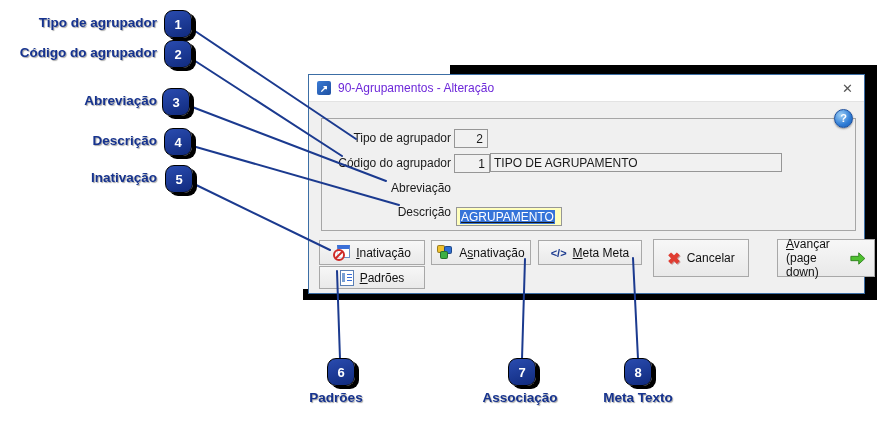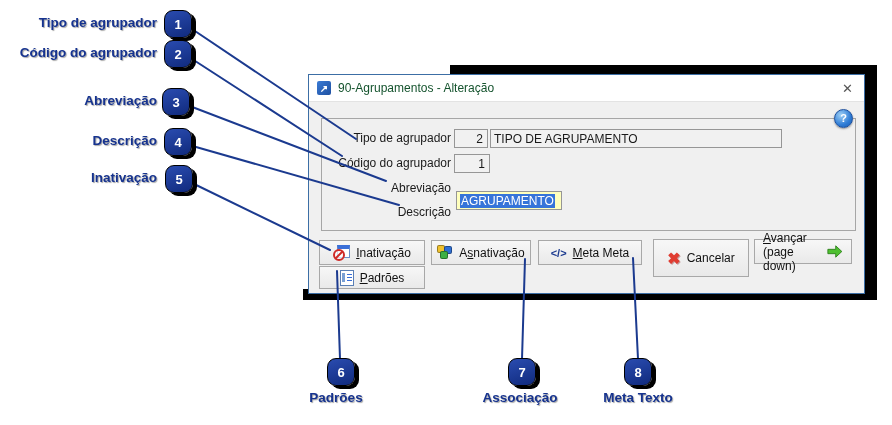--- a/index.html
+++ b/index.html
@@ -23,37 +23,37 @@
   .shadow{position:absolute;background:#000;z-index:1;}
 
   
   #dialog{position:absolute;left:308px;top:74px;width:555px;height:218px;
           background:#f0f0f0;border:1px solid #3c6ea5;z-index:2;font-size:12px;color:#1a1a1a;}
   #titlebar{position:absolute;left:0;top:0;right:0;height:26px;background:#fff;
             border-bottom:1px solid #e3e3e3;display:flex;align-items:center;padding:0 8px;gap:7px;}
   .app-icon{width:14px;height:14px;border-radius:2px;flex:0 0 auto;
             background:linear-gradient(135deg,#3a7bd5,#1e4fa0);color:#fff;font-size:10px;
             font-weight:bold;display:flex;align-items:center;justify-content:center;}
-  #title-text{color:#14532d;font-size:12px;flex:1 1 auto;}
+  #title-text{color:#6d28d9;font-size:12px;flex:1 1 auto;}
   #close-btn{color:#555;font-size:13px;cursor:default;padding:0 3px;}
 
   .groupbox{position:absolute;left:12px;top:43px;width:533px;height:111px;
             border:1px solid #a6a6a6;background:transparent;}
   .help-icon{position:absolute;left:525px;top:34px;width:17px;height:17px;border-radius:50%;
              background:radial-gradient(circle at 35% 30%,#9fd0f5,#2e7cd6 60%,#1b5cb0);
              border:1px solid #1b4f9e;color:#fff;font-weight:bold;font-size:11px;
              text-align:center;line-height:16px;box-shadow:0 1px 2px rgba(0,0,0,.4);z-index:3;}
 
   .fld-label{position:absolute;left:12px;width:130px;height:15px;line-height:15px;
              text-align:right;white-space:nowrap;}
   .fld{position:absolute;height:19px;line-height:19px;border:1px solid #969696;
        background:#f1f1f1;font-size:12px;box-sizing:border-box;overflow:hidden;}
   .fld.ro{background:#f1f1f1;}
   .fld.num{text-align:right;padding-right:4px;}
-  .fld.txt{padding-left:3px;}
+  .fld.txt{padding-left:3px;margin-top:24px;}
   .fld.yellow{background:#ffffbd;}
   .fld.white{background:#fff;}
   .sel{background:#3674d9;color:#fff;padding:0 1px;}
 
   
   .btn{position:absolute;box-sizing:border-box;border:1px solid #a8a8a8;
        background:linear-gradient(#f7f7f7,#e9e9e9);display:flex;align-items:center;
        justify-content:center;gap:6px;font-size:12px;color:#111;}
   .mn{text-decoration:underline;}
 
@@ -106,21 +106,21 @@
     <div class="help-icon">?</div>
 
     <div class="fld-label" style="top:56px;">Tipo de agrupador</div>
     <div class="fld ro num" style="left:145px;top:54px;width:34px;">2</div>
     <div class="fld ro txt" style="left:181px;top:54px;width:292px;">TIPO DE AGRUPAMENTO</div>
 
     <div class="fld-label" style="top:81px;">Código do agrupador</div>
     <div class="fld ro num" style="left:145px;top:79px;width:36px;">1</div>
 
     <div class="fld-label" style="top:106px;">Abreviação</div>
-    <div class="fld yellow txt" style="left:147px;top:116px;width:106px;">
+    <div class="fld yellow txt" style="left:147px;top:108px;width:106px;text-decoration:underline;">
       <span class="sel">AGRUPAMENTO</span>
     </div>
 
     <div class="fld-label" style="top:130px;">Descrição</div>
 
     <div class="btn" style="left:10px;top:165px;width:106px;height:25px;">
       <span class="icon-inativ">
           <i class="win"></i>
           <i class="ban"></i>
         </span>
@@ -139,21 +139,21 @@
     <div class="btn" style="left:229px;top:165px;width:104px;height:25px;">
       <span class="icon-code">&lt;/&gt;</span>
       <span><span class="mn">M</span><span>eta Meta</span></span>
     </div>
 
     <div class="btn" style="left:344px;top:164px;width:96px;height:38px;">
       <span class="icon-cancel">✖</span>
       <span>Cancelar</span>
     </div>
 
-    <div class="btn" id="btn-avancar" style="left:445px;top:164px;width:98px;height:25px;">
+    <div class="btn" id="btn-avancar" style="left:468px;top:164px;width:98px;height:38px;">
       <span class="two-line">
         <span class="mn">A</span><span>vançar</span><br>
         <span>(page down)</span>
       </span>
       <svg width="18" height="15" viewBox="0 0 18 15">
         <polygon points="1,5 10,5 10,1 17,7.5 10,14 10,10 1,10" fill="#4fc030" stroke="#2a7d18" stroke-width="1"></polygon>
       </svg>
     </div>
 
     <div class="btn" style="left:10px;top:191px;width:106px;height:23px;">

